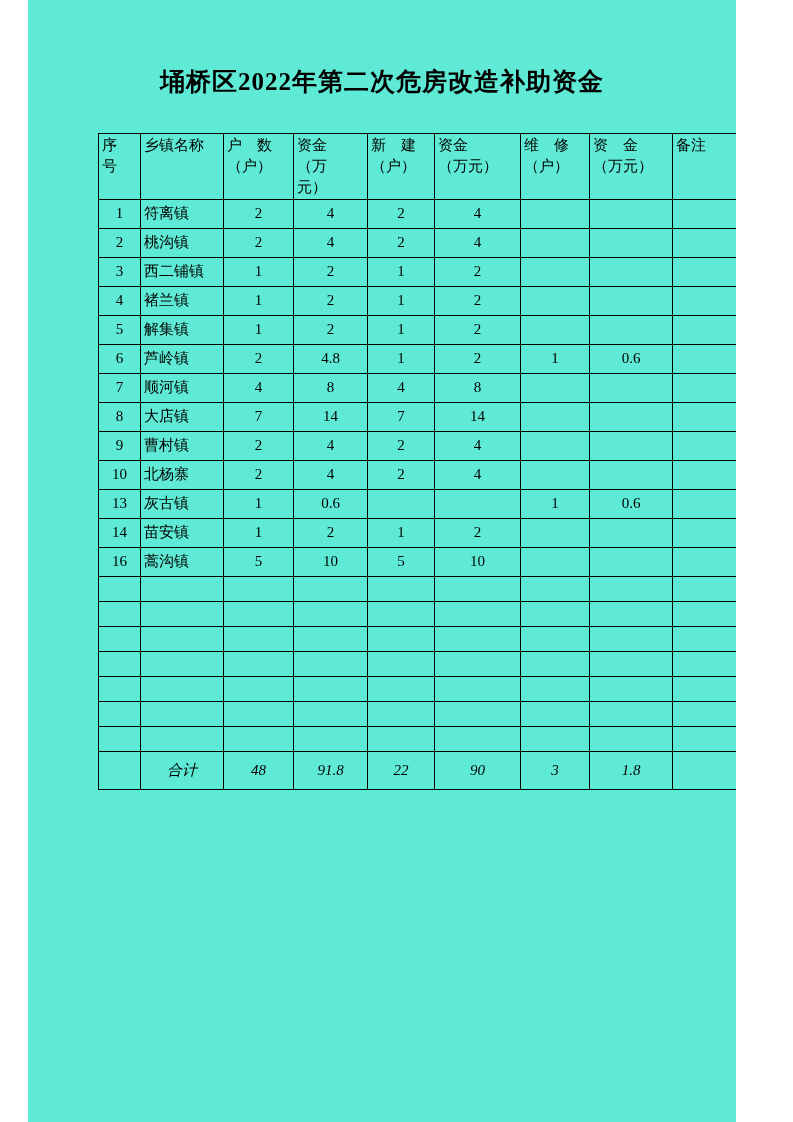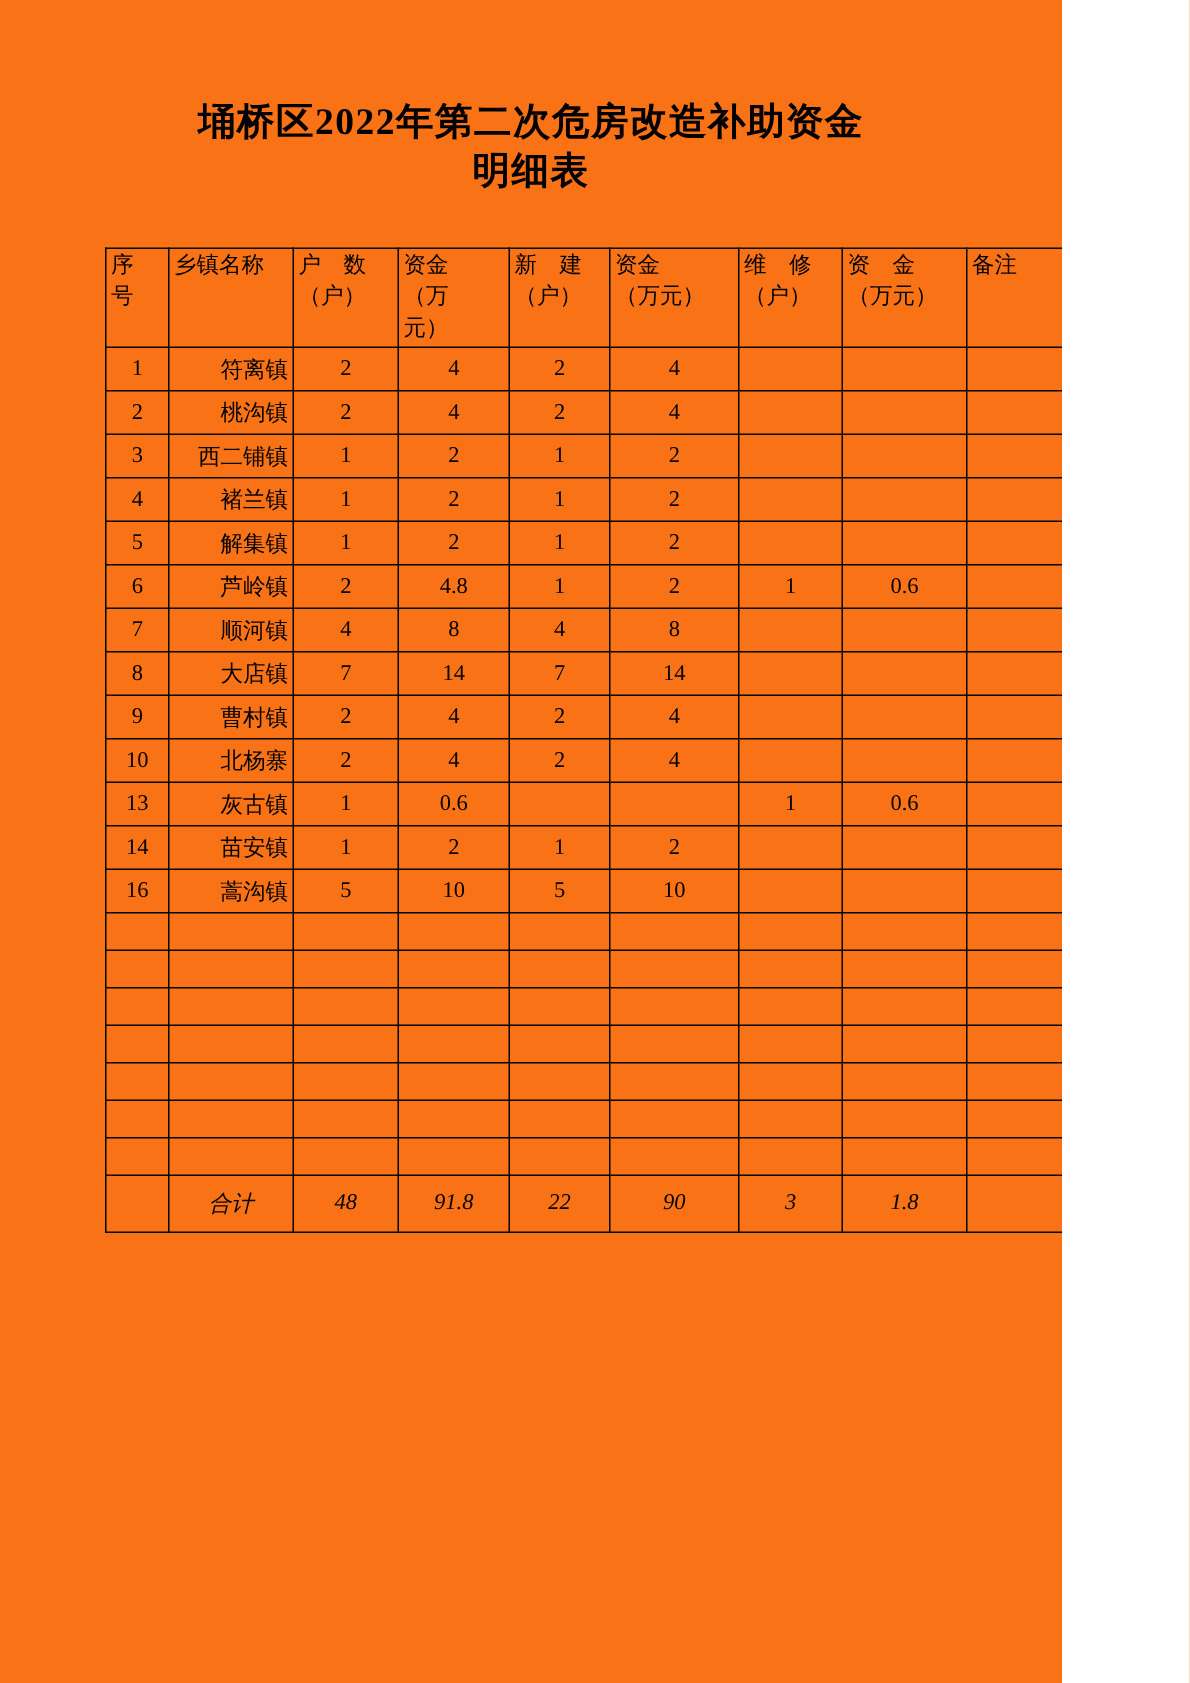--- a/index.html
+++ b/index.html
@@ -4,24 +4,25 @@
 <style>
   html, body {
     margin: 0;
     padding: 0;
     background: #ffffff;
   }
   .page {
     position: relative;
     width: 708px;
     height: 1122px;
-    background: #f97316;
+    background: #5eead4;
     color: #000000;
     font-family: "Liberation Serif", "DejaVu Serif", serif;
     overflow: hidden;
+    margin-left: 28px;
   }
   .title-block {
     padding-top: 66px;
     text-align: center;
     font-size: 25px;
     font-weight: bold;
     line-height: 1.3;
     letter-spacing: 1px;
   }
   table.subsidy {
@@ -44,31 +45,30 @@
     white-space: pre-line;
     height: 62px;
     line-height: 1.4;
     font-size: 15px;
   }
   .subsidy td {
     text-align: center;
     vertical-align: middle;
   }
   tr.data-row { height: 29px; }
-  tr.data-row td.town { text-align: right; }
+  tr.data-row td.town { text-align: left; }
   tr.empty-row { height: 25px; }
   tr.total-row { height: 38px; font-size: 15px; font-style: italic; }
 </style>
 </head>
 <body>
 
 <div class="page">
   <div class="title-block">
     <div>埇桥区2022年第二次危房改造补助资金</div>
-    <div>明细表</div>
   </div>
 
   <table class="subsidy">
     <colgroup>
         <col style="width: 42px;">
         <col style="width: 83px;">
         <col style="width: 70px;">
         <col style="width: 74px;">
         <col style="width: 67px;">
         <col style="width: 86px;">

